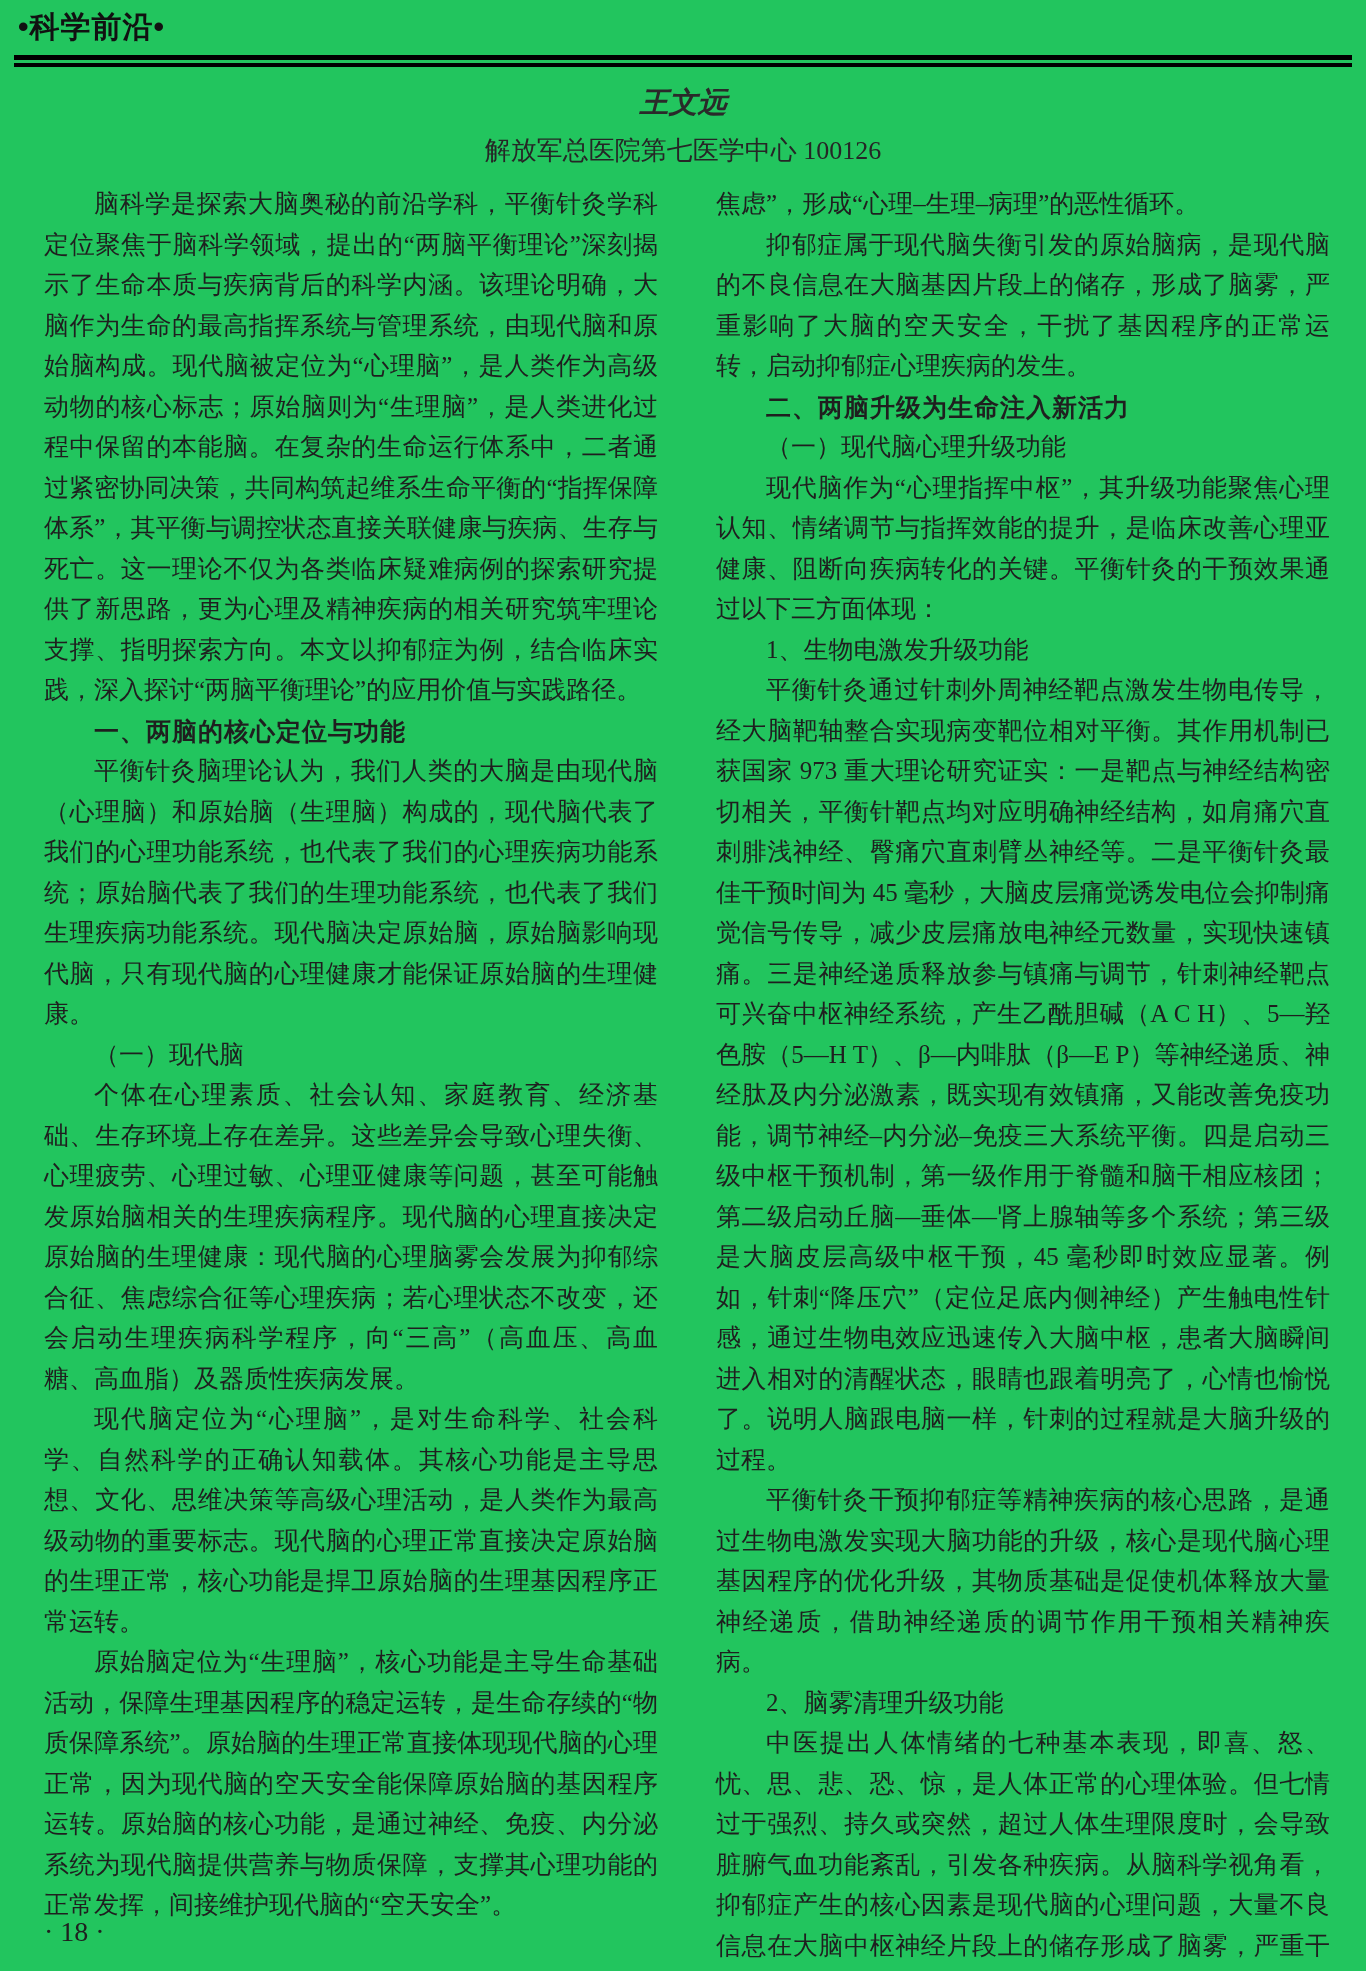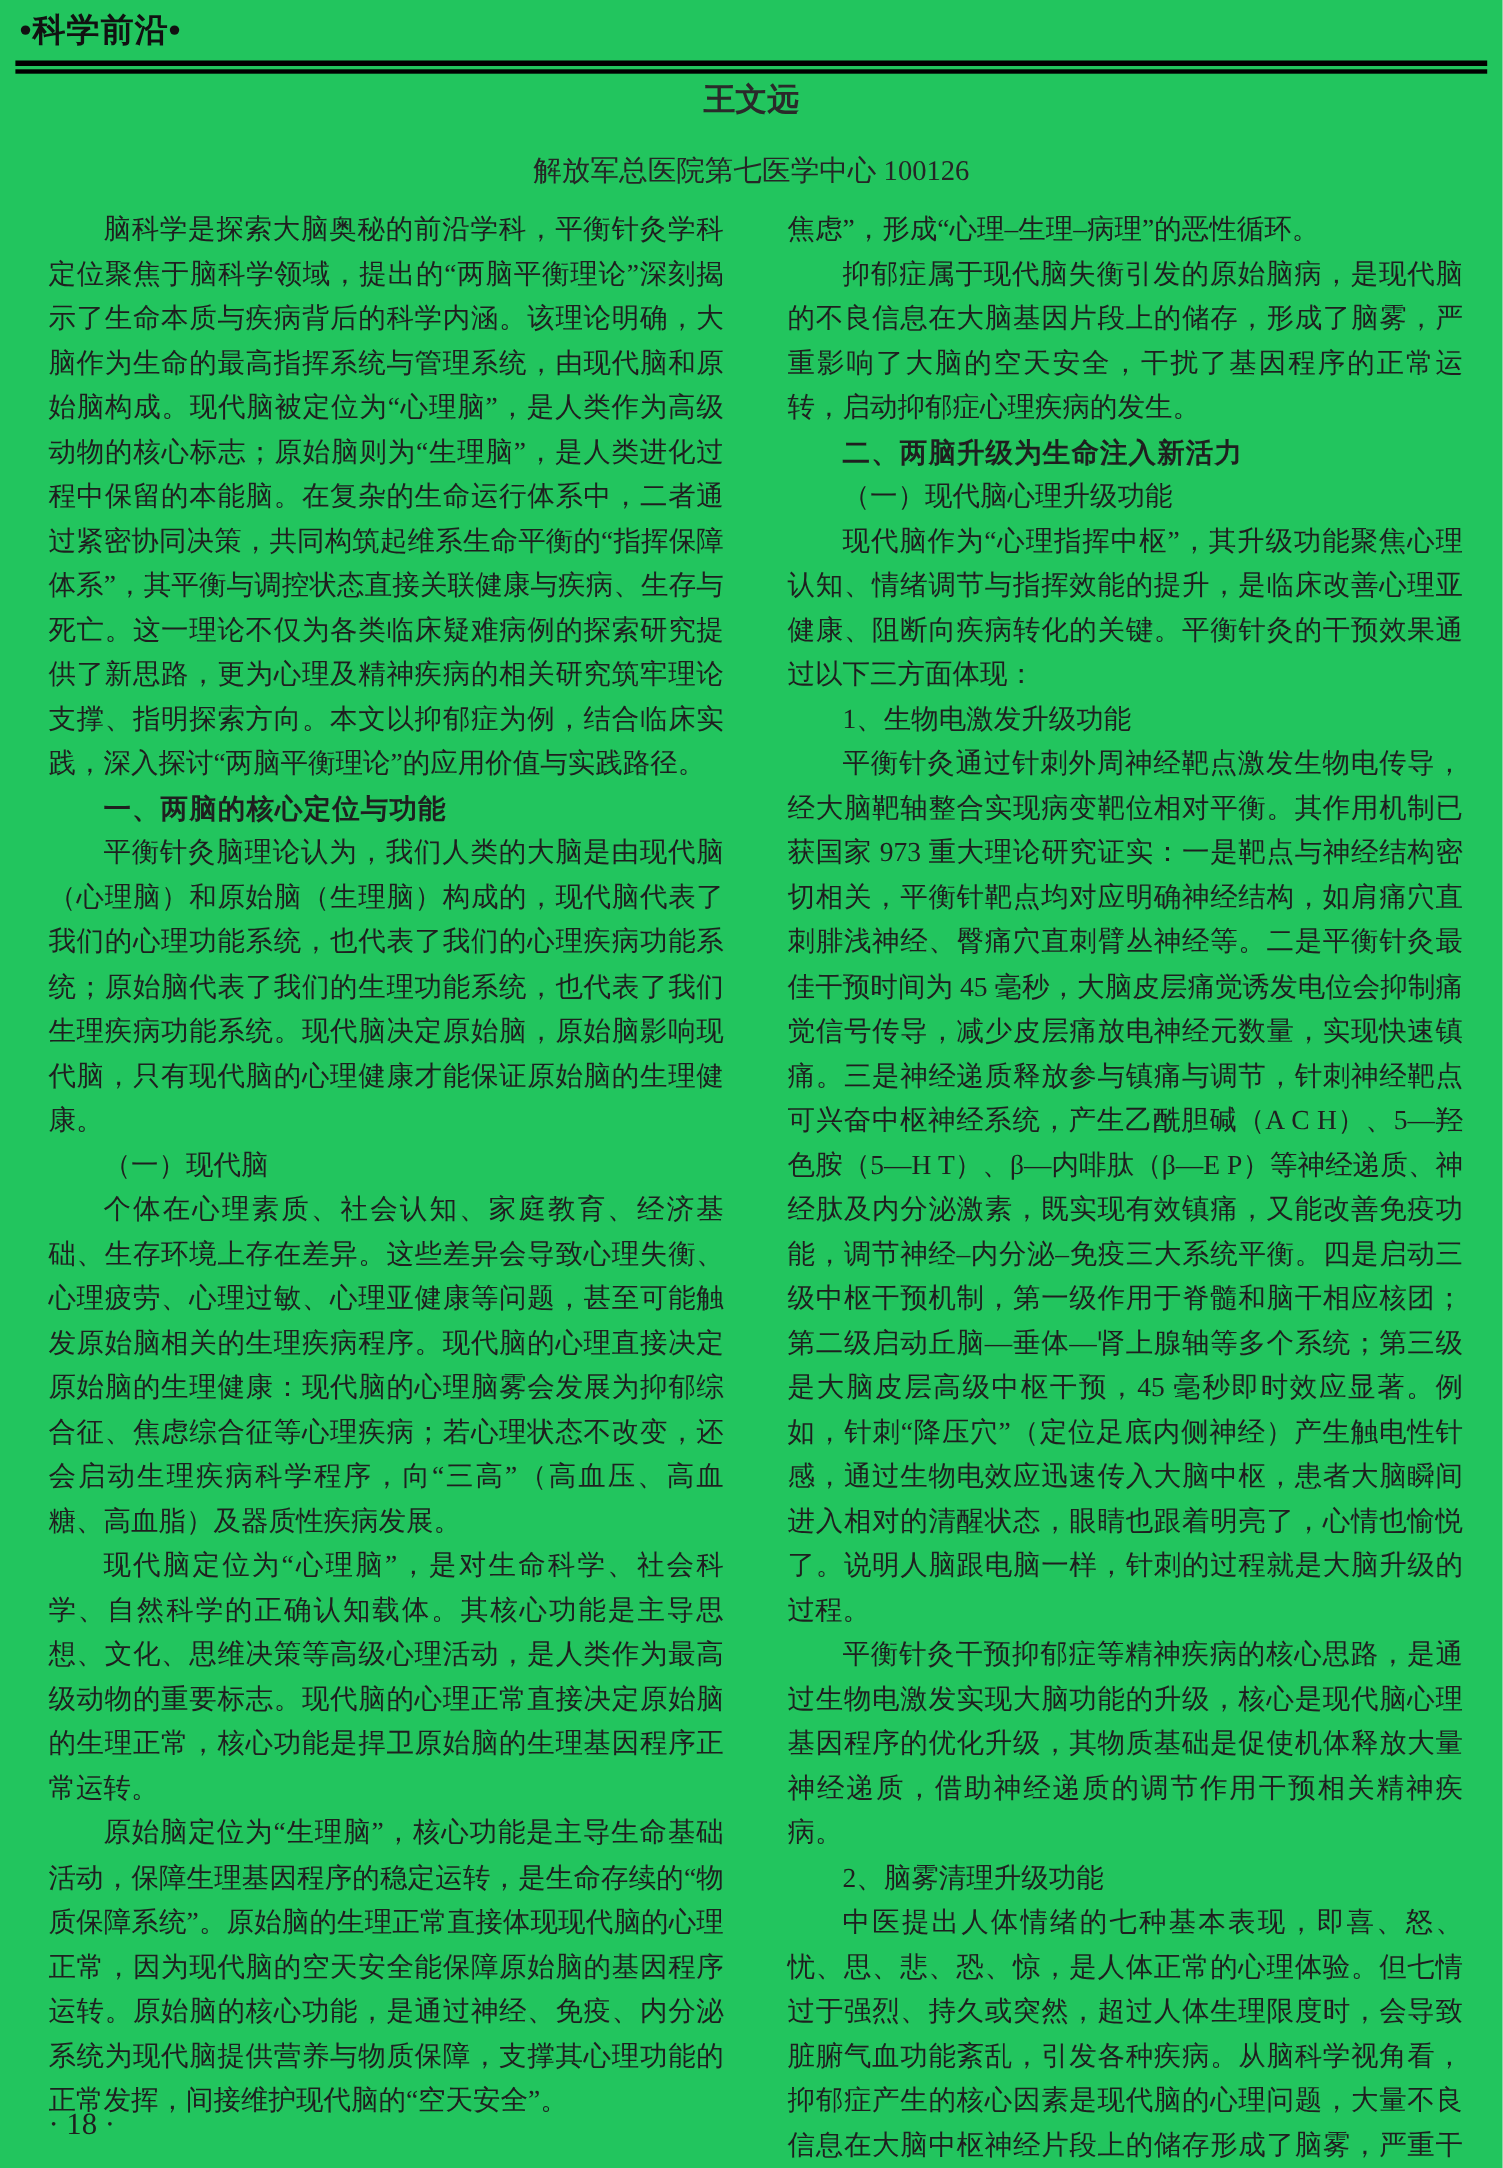--- a/index.html
+++ b/index.html
@@ -27,28 +27,29 @@
     border-bottom:4px solid #000;
   }
   .article-title{
     margin-top:30px;
     text-align:center;
     font-weight:700;
     font-size:41px;
     color:#231f1e;
   }
   .article-author{
-    margin-top:4px;
+    margin-top:16px;
     text-align:center;
     font-size:29px;
+    font-style:italic;
     font-weight:700;
     color:#2a2a2a;
   }
   .article-affiliation{
-    margin-top:27px;
+    margin-top:10px;
     text-align:center;
     font-size:26px;
     color:#262626;
   }
   .columns{
     display:flex;
     justify-content:space-between;
     padding:16px 36px 0 44px;
     gap:58px;
   }

